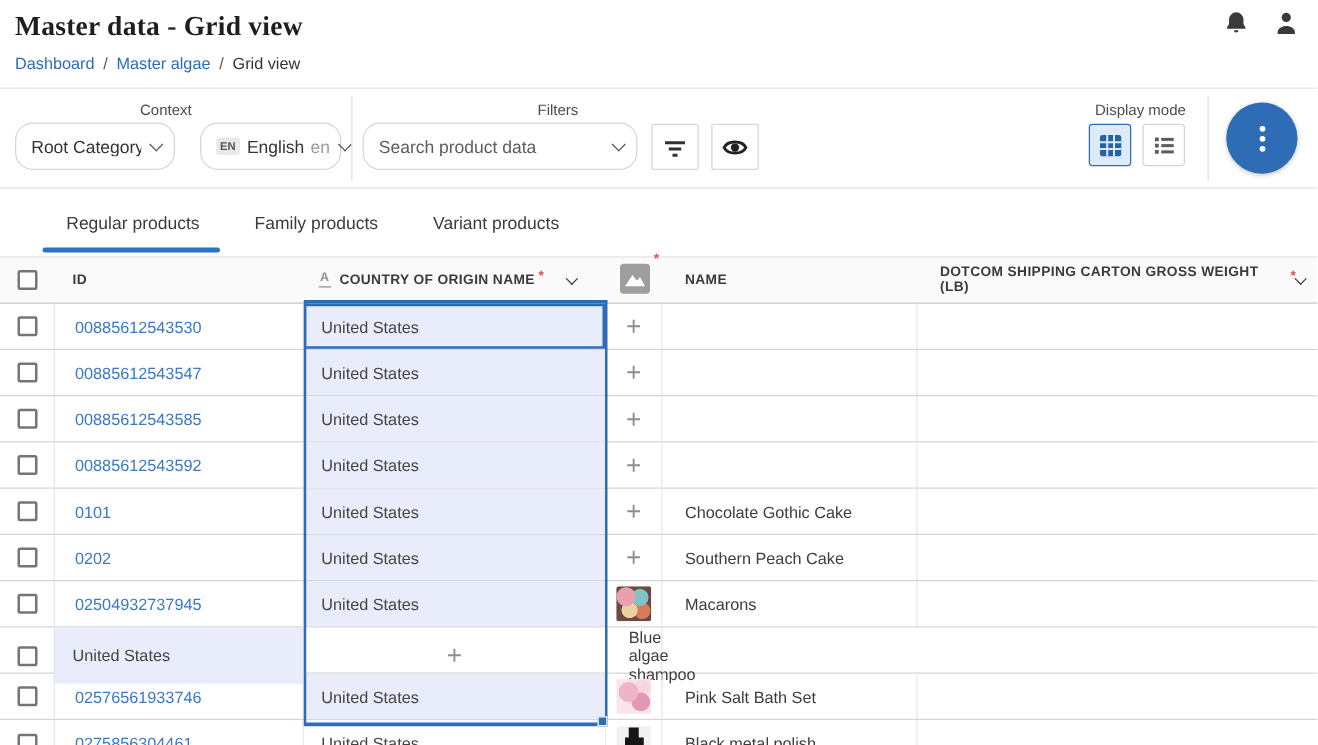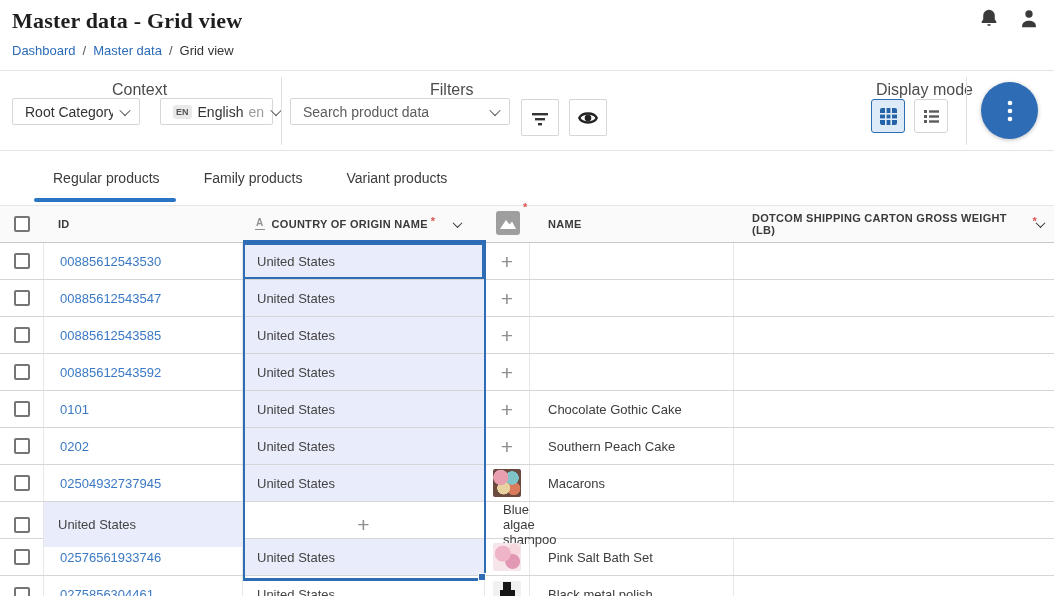--- a/index.html
+++ b/index.html
@@ -11,22 +11,22 @@
   .page-title { font-family:"Liberation Serif", serif; font-size:22px; font-weight:700; color:#1e1e1e; letter-spacing:.2px; }
   .hdr-icons { position:absolute; top:8px; right:14px; display:flex; gap:18px; align-items:center; }
   .hdr-icon { width:22px; height:22px; color:#3a3a3a; cursor:pointer; }
   .breadcrumb { margin-top:9px; font-size:13px; color:#444; display:flex; gap:7px; align-items:center; }
   .crumb-link { color:#2b6cb8; text-decoration:none; cursor:pointer; }
   .crumb-sep { color:#555; }
   .crumb-current { color:#333; }
 
   
   .toolbar { position:relative; height:81px; border-top:1px solid #e3e3e3; border-bottom:1px solid #e3e3e3; background:#fff; }
-  .tb-label { position:absolute; top:10px; font-size:16px; color:#4c4c4c; }
-  .dropdown { position:absolute; top:27px; height:27px; border:1px solid #d6d6d6; border-radius:2px;
+  .tb-label { position:absolute; top:10px; font-size:12px; color:#4c4c4c; }
+  .dropdown { position:absolute; top:27px; height:38px; border:1px solid #d6d6d6; border-radius:14px;
     background:#fff; display:flex; align-items:center; padding:0 10px 0 12px; font-size:14px; color:#333; cursor:pointer; }
   .dd-value { flex:1; white-space:nowrap; overflow:hidden; }
   .chev { width:8px; height:8px; border-right:1.7px solid #555; border-bottom:1.7px solid #555;
     transform:rotate(45deg) translate(-1px,-1px); display:inline-block; flex:none; margin-left:8px; }
   .lang-badge { background:#e9e9e9; color:#555; font-size:9px; font-weight:700; border-radius:3px;
     padding:2px 3px; margin-right:6px; flex:none; }
   .lang-suffix { color:#9b9b9b; margin-left:5px; }
   .placeholder { color:#5c5c5c; }
   .v-divider { position:absolute; top:6px; height:68px; width:1px; background:#e0e0e0; }
   .icon-btn { position:absolute; top:28px; width:38px; height:37px; border:1px solid #d6d6d6; border-radius:2px;
@@ -112,21 +112,21 @@
       <path d="M10 17.6a2 2 0 0 0 4 0z"></path>
     </svg>
     <svg class="hdr-icon" viewBox="0 0 24 24" fill="currentColor">
       <circle cx="12" cy="6.5" r="4"></circle>
       <path d="M4.5 21v-1.6c0-3.2 3.7-5.4 7.5-5.4s7.5 2.2 7.5 5.4V21z"></path>
     </svg>
   </div>
   <div class="breadcrumb">
     <a class="crumb-link">Dashboard</a>
     <span class="crumb-sep">/</span>
-    <a class="crumb-link">Master data</a>
+    <a class="crumb-link">Master algae</a>
     <span class="crumb-sep">/</span>
     <span class="crumb-current">Grid view</span>
   </div>
 </div>
 
 <div class="toolbar">
   <span class="tb-label" style="left:112px;">Context</span>
   <div class="dropdown" style="left:12px; width:128px;">
     <span class="dd-value">Root Category</span>
     <span class="chev"></span>

